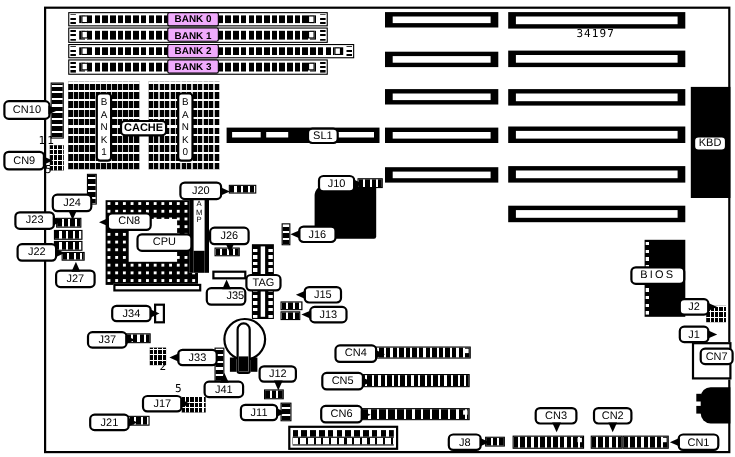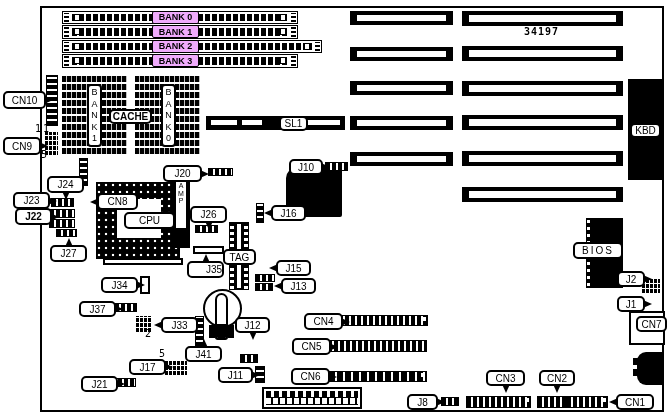--- a/index.html
+++ b/index.html
@@ -95,21 +95,21 @@
       background:repeating-linear-gradient(90deg,#000 0 5px,#fff 5px 8px);}
   .power .botrow{position:absolute;left:2px;right:2px;bottom:2px;height:8px;
       border-top:1px solid #000;border-bottom:1px solid #000;
       background:repeating-linear-gradient(90deg,#fff 0 5px,#000 5px 7px);}
 
   
   .din{background:#000;border-radius:9px 0 0 9px;z-index:10;}
   .cn7-box{background:#fff;border:2px solid #000;z-index:9;}
 
   .pmark{position:absolute;font-family:"DejaVu Sans Mono",monospace;font-size:10px;z-index:40;color:#000;}
-  .partnum{font-family:"DejaVu Sans Mono",monospace;font-size:10px;letter-spacing:1px;z-index:8;color:#000;font-weight:bold;}
+  .partnum{font-family:"DejaVu Sans Mono",monospace;font-size:10px;letter-spacing:1px;z-index:8;color:#000;}
 </style>
 </head>
 <body>
 
 <div class="canvas">
 
   <div class="abs board" style="left:40px;top:6px;width:624px;height:406px;"></div>
 
   <div class="abs cacheblk" style="left:62px;top:74px;width:65px;height:80px;"></div>
   <div class="abs cacheblk" style="left:135px;top:74px;width:65px;height:80px;"></div>
@@ -289,21 +289,21 @@
         <div class="tail tail-r" style=""></div>
       </div>
       <div class="callout" style="left: 47px; top: 176px; width: 37px; height: 17px;">
         <span>J24</span>
         <div class="tail tail-b" style=""></div>
       </div>
       <div class="callout" style="left: 13px; top: 192px; width: 37px; height: 17px; justify-content: center;">
         <span>J23</span>
         <div class="tail tail-r" style=""></div>
       </div>
-      <div class="callout" style="left: 15px; top: 208px; width: 37px; height: 17px; font-weight: bold;">
+      <div class="callout" style="left: 15px; top: 221px; width: 37px; height: 17px;">
         <span>J22</span>
         <div class="tail tail-r" style=""></div>
       </div>
       <div class="callout" style="left: 50px; top: 245px; width: 37px; height: 17px;">
         <span>J27</span>
         <div class="tail tail-t" style=""></div>
       </div>
       <div class="callout" style="left: 190px; top: 206px; width: 37px; height: 17px;">
         <span>J26</span>
         <div class="tail tail-b" style=""></div>
@@ -329,21 +329,21 @@
         <div class="tail tail-t" style=""></div>
       </div>
       <div class="callout" style="left: 129px; top: 359px; width: 37px; height: 16px;">
         <span>J17</span>
         <div class="tail tail-r" style=""></div>
       </div>
       <div class="callout" style="left: 81px; top: 376px; width: 37px; height: 16px;">
         <span>J21</span>
         <div class="tail tail-r" style=""></div>
       </div>
-      <div class="callout" style="left: 235px; top: 317px; width: 35px; height: 16px;">
+      <div class="callout" style="left: 235px; top: 332px; width: 35px; height: 16px;">
         <span>J12</span>
         <div class="tail tail-b" style=""></div>
       </div>
       <div class="callout" style="left: 218px; top: 367px; width: 35px; height: 16px;">
         <span>J11</span>
         <div class="tail tail-r" style=""></div>
       </div>
       <div class="callout" style="left: 289px; top: 159px; width: 34px; height: 16px;">
         <span>J10</span>
         <div class="tail tail-r" style=""></div>

